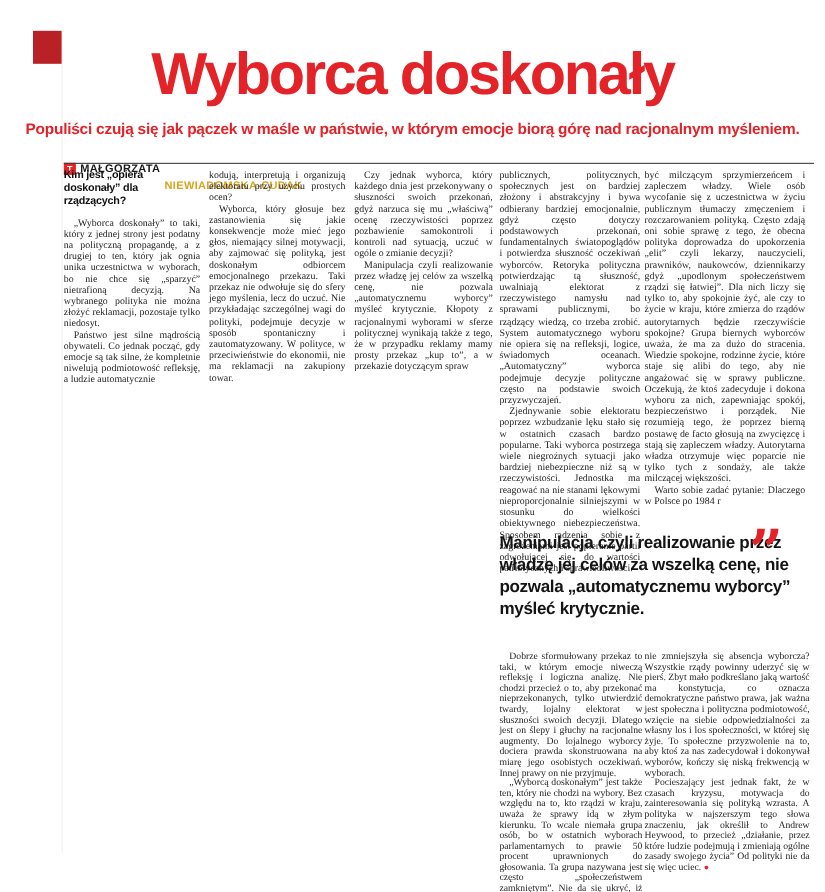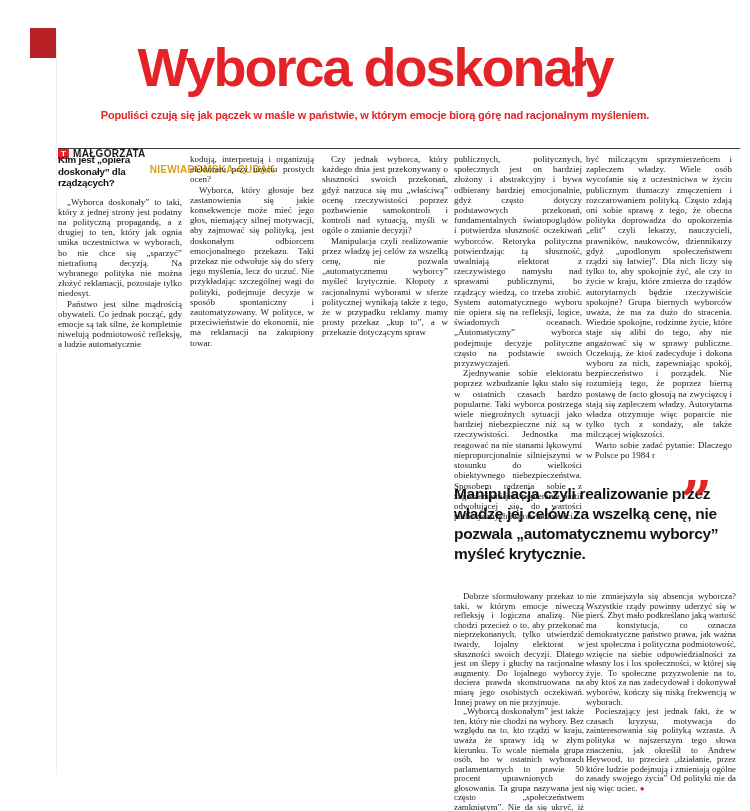--- a/index.html
+++ b/index.html
@@ -17,21 +17,21 @@
   .edge-line{position:absolute;left:56px;top:30px;width:1px;height:745px;background:#f1efec;}
   .corner-tab{position:absolute;left:30px;top:28px;width:26px;height:30px;background:var(--tab-red);}
   .headline{
     position:absolute;left:0;right:0;top:38px;margin:0;text-align:center;
     font-family:"Liberation Sans", sans-serif;font-weight:bold;
     font-size:54px;line-height:58px;letter-spacing:-2px;color:var(--red);
   }
   .subhead{
     position:absolute;left:0;right:0;top:109px;margin:0;text-align:center;
     font-family:"Liberation Sans", sans-serif;font-weight:bold;
-    font-size:11px;letter-spacing:-0.2px;color:var(--red);
+    font-size:14px;letter-spacing:-0.2px;color:var(--red);
   }
   .byline{
     position:absolute;left:58px;top:132px;display:flex;align-items:center;gap:4px;
     font-family:"Liberation Sans", sans-serif;font-weight:bold;font-size:10px;letter-spacing:0.3px;
   }
   .byline-logo{
     display:inline-flex;align-items:center;justify-content:center;
     width:11px;height:11px;background:var(--red);color:#fff;
     font-size:8px;line-height:1;font-weight:bold;
   }
@@ -94,21 +94,21 @@
     <p class="para indent">„Wyborca doskonały” to taki, który z jednej strony jest podatny na polityczną propagandę, a z drugiej to ten, który jak ognia unika uczestnictwa w wyborach, bo nie chce się „sparzyć” nietrafioną decyzją. Na wybranego polityka nie można złożyć reklamacji, pozostaje tylko niedosyt.</p>
     <p class="para indent">Państwo jest silne mądrością obywateli. Co jednak począć, gdy emocje są tak silne, że kompletnie niwelują podmiotowość refleksję, a ludzie automatycznie</p>
   </section>
 
   <section class="col c2">
     <p class="para">kodują, interpretują i organizują elektoratu przy użyciu prostych ocen?</p>
     <p class="para indent">Wyborca, który głosuje bez zastanowienia się jakie konsekwencje może mieć jego głos, niemający silnej motywacji, aby zajmować się polityką, jest doskonałym odbiorcem emocjonalnego przekazu. Taki przekaz nie odwołuje się do sfery jego myślenia, lecz do uczuć. Nie przykładając szczególnej wagi do polityki, podejmuje decyzje w sposób spontaniczny i zautomatyzowany. W polityce, w przeciwieństwie do ekonomii, nie ma reklamacji na zakupiony towar.</p>
   </section>
 
   <section class="col c3">
-    <p class="para indent">Czy jednak wyborca, który każdego dnia jest przekonywany o słuszności swoich przekonań, gdyż narzuca się mu „właściwą” ocenę rzeczywistości poprzez pozbawienie samokontroli i kontroli nad sytuacją, myśli w ogóle o zmianie decyzji?</p>
+    <p class="para indent">Czy jednak wyborca, który każdego dnia jest przekonywany o słuszności swoich przekonań, gdyż narzuca się mu „właściwą” ocenę rzeczywistości poprzez pozbawienie samokontroli i kontroli nad sytuacją, uczuć w ogóle o zmianie decyzji?</p>
     <p class="para indent">Manipulacja czyli realizowanie przez władzę jej celów za wszelką cenę, nie pozwala „automatycznemu wyborcy” myśleć krytycznie. Kłopoty z racjonalnymi wyborami w sferze politycznej wynikają także z tego, że w przypadku reklamy mamy prosty przekaz „kup to”, a w przekazie dotyczącym spraw</p>
   </section>
 
   <section class="col c4">
     <p class="para">publicznych, politycznych, społecznych jest on bardziej złożony i abstrakcyjny i bywa odbierany bardziej emocjonalnie, gdyż często dotyczy podstawowych przekonań, fundamentalnych światopoglądów i potwierdza słuszność oczekiwań wyborców. Retoryka polityczna potwierdzając tą słuszność, uwalniają elektorat z rzeczywistego namysłu nad sprawami publicznymi, bo rządzący wiedzą, co trzeba zrobić. System automatycznego wyboru nie opiera się na refleksji, logice, świadomych oceanach. „Automatyczny” wyborca podejmuje decyzje polityczne często na podstawie swoich przyzwyczajeń.</p>
     <p class="para indent">Zjednywanie sobie elektoratu poprzez wzbudzanie lęku stało się w ostatnich czasach bardzo popularne. Taki wyborca postrzega wiele niegroźnych sytuacji jako bardziej niebezpieczne niż są w rzeczywistości. Jednostka ma reagować na nie stanami lękowymi nieproporcjonalnie silniejszymi w stosunku do wielkości obiektywnego niebezpieczeństwa. Sposobem radzenia sobie z zagrożeniami jest popieranie partii odwołującej się do wartości patriotycznych i sprawiedliwości.</p>
   </section>
 
   <section class="col c5">
     <p class="para">być milczącym sprzymierzeńcem i zapleczem władzy. Wiele osób wycofanie się z uczestnictwa w życiu publicznym tłumaczy zmęczeniem i rozczarowaniem polityką. Często zdają oni sobie sprawę z tego, że obecna polityka doprowadza do upokorzenia „elit” czyli lekarzy, nauczycieli, prawników, naukowców, dziennikarzy gdyż „upodlonym społeczeństwem rządzi się łatwiej”. Dla nich liczy się tylko to, aby spokojnie żyć, ale czy to życie w kraju, które zmierza do rządów autorytarnych będzie rzeczywiście spokojne? Grupa biernych wyborców uważa, że ma za dużo do stracenia. Wiedzie spokojne, rodzinne życie, które staje się alibi do tego, aby nie angażować się w sprawy publiczne. Oczekują, że ktoś zadecyduje i dokona wyboru za nich, zapewniając spokój, bezpieczeństwo i porządek. Nie rozumieją tego, że poprzez bierną postawę de facto głosują na zwycięzcę i stają się zapleczem władzy. Autorytarna władza otrzymuje więc poparcie nie tylko tych z sondaży, ale także milczącej większości.</p>

